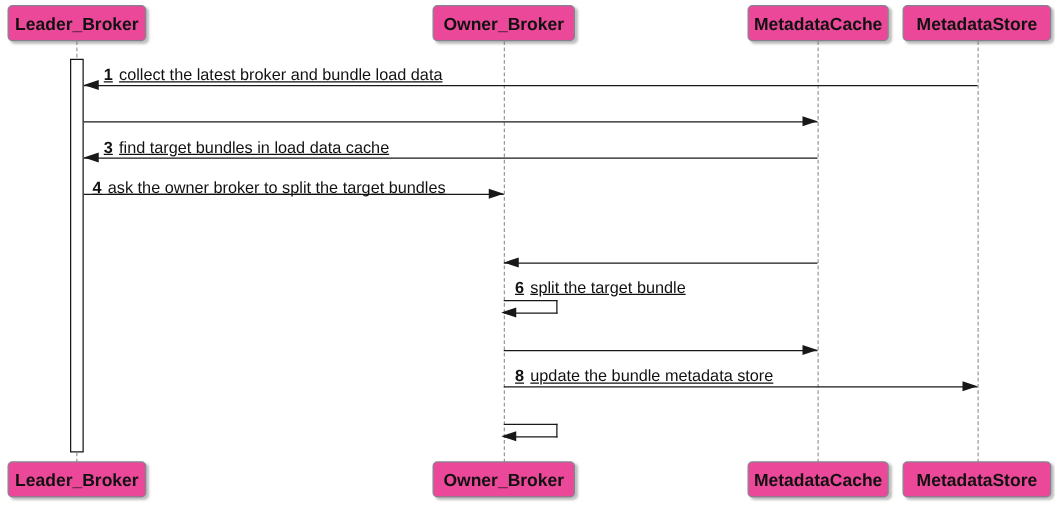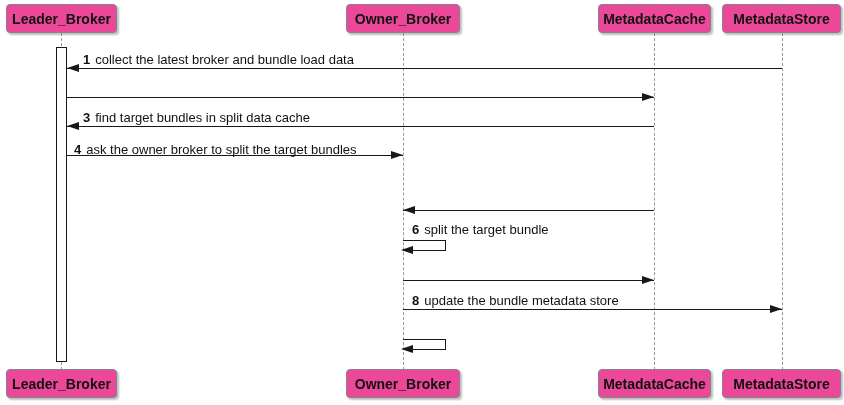--- a/index.html
+++ b/index.html
@@ -55,20 +55,21 @@
   }
   .ah.right { border-left: 12px solid #181818; }
   .ah.left  { border-right: 12px solid #181818; }
   .mlabel {
     position: absolute;
     white-space: nowrap;
     font-size: 13px;
     line-height: 15px;
     height: 15px;
     z-index: 4;
+    text-decoration: underline;
   }
   .mlabel .num { font-weight: 700; margin-right: 5px; }
   .pbox {
     position: absolute;
     height: 29px;
     background: #ec4899;
     border: 1px solid #83838f;
     border-radius: 4px;
     box-shadow: 2px 2px 2px rgba(110,110,110,0.45);
     display: flex;
@@ -96,21 +97,21 @@
   <div class="mlabel" style="left:83px;top:52px">
     <span class="num">1</span><span>collect the latest broker and bundle load data</span>
   </div>
 
   <div class="mline" style="left:67px;top:97px;width:587px"></div>
   <div class="ah right" style="left:642px;top:93px"></div>
 
   <div class="mline" style="left:67px;top:126px;width:587px"></div>
   <div class="ah left" style="left:67px;top:122px"></div>
   <div class="mlabel" style="left:83px;top:110px">
-    <span class="num">3</span><span>find target bundles in split data cache</span>
+    <span class="num">3</span><span>find target bundles in load data cache</span>
   </div>
 
   <div class="mline" style="left:67px;top:155px;width:336px"></div>
   <div class="ah right" style="left:391px;top:151px"></div>
   <div class="mlabel" style="left:74px;top:142px">
     <span class="num">4</span><span>ask the owner broker to split the target bundles</span>
   </div>
 
   <div class="mline" style="left:403px;top:210px;width:251px"></div>
   <div class="ah left" style="left:403px;top:206px"></div>

